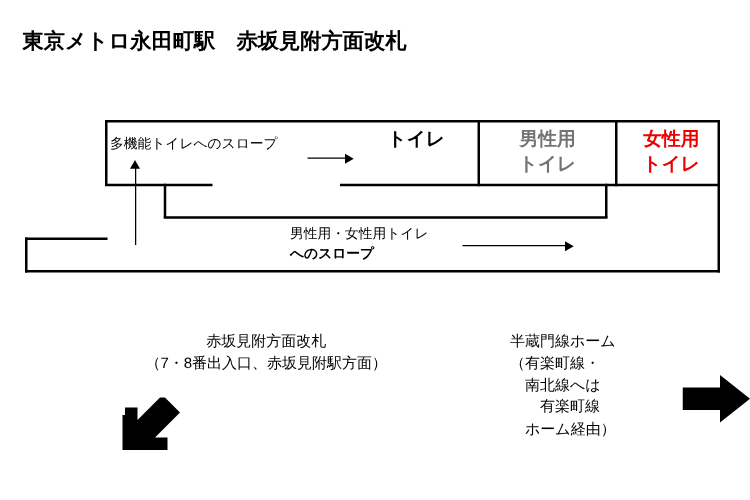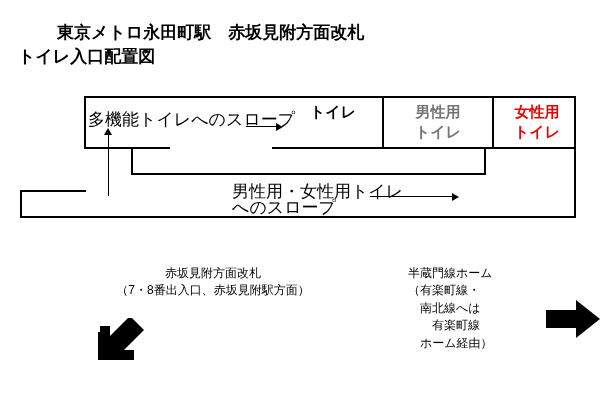--- a/index.html
+++ b/index.html
@@ -22,41 +22,41 @@
   .abs { position: absolute; }
 
   
   .title-line {
     font-size: 17px;
     font-weight: bold;
     letter-spacing: 0px;
     white-space: nowrap;
     line-height: 1.25;
   }
-  #title1 { left: 18px; top: 22px; margin-left: 39px; }
+  #title1 { left: 18px; top: 22px; }
   #title2 { left: 18px; top: 46px; }
 
   
   .wall {
     background: #000000;
   }
 
   
   .room-label {
     font-size: 15px;
     font-weight: bold;
     line-height: 1.35;
     text-align: center;
     white-space: nowrap;
   }
   .blue { color: #737373; }
   .red  { color: #ee0000; }
 
   .note {
-    font-size: 17px;
+    font-size: 11px;
     line-height: 1.4;
     white-space: nowrap;
   }
 
   
   .aline-h { background:#000; height:1px; }
   .aline-v { background:#000; width:1px; }
   .head-right {
     width: 0; height: 0;
     border-top: 4px solid transparent;
@@ -80,21 +80,20 @@
 
   
   .bigarrow { width: 56px; height: 46px; }
 </style>
 </head>
 <body>
 
 <div id="stage">
 
   <div class="abs title-line" id="title1">東京メトロ永田町駅　赤坂見附方面改札</div>
-  <div class="abs title-line" id="title2">トイレ入口配置図</div>
 
   <div class="abs wall" style="left:84px; top:96px; width:492px; height:2px;"></div>
 
   <div class="abs wall" style="left:272px; top:147px; width:304px; height:2px;"></div>
 
   <div class="abs wall" style="left:84px; top:147px; width:86px; height:2px;"></div>
 
   <div class="abs wall" style="left:382px; top:96px; width:2px; height:53px;"></div>
 
   <div class="abs wall" style="left:492px; top:96px; width:2px; height:53px;"></div>
@@ -127,21 +126,21 @@
 
   <div class="abs note" style="left:88px; top:108px;">多機能トイレへのスロープ</div>
 
   <div class="abs aline-h" style="left:246px; top:126px; width:30px;"></div>
   <div class="abs head-right" style="left:276px; top:123px;"></div>
 
   <div class="abs aline-v" style="left:108px; top:134px; height:62px;"></div>
   <div class="abs head-up" style="left:104px; top:128px;"></div>
 
   <div class="abs note" style="left:232px; top:180px;">男性用・女性用トイレ</div>
-  <div class="abs note" style="left:232px; top:196px;">へのスロープ</div>
+  <div class="abs note" style="left:232px; top:196px;font-weight:bold;">へのスロープ</div>
   <div class="abs aline-h" style="left:370px; top:196px; width:82px;"></div>
   <div class="abs head-right" style="left:452px; top:193px;"></div>
 
   <div class="abs cap cap-center" style="left:88px; top:265px; width:250px;">
     <div>赤坂見附方面改札</div>
     <div>（7・8番出入口、赤坂見附駅方面）</div>
   </div>
 
   <svg class="abs bigarrow" viewBox="0 0 56 46" style="left:94px; top:318px;">
     <path d="M50 4 L30 24 L40 24 L40 34 L6 34 L6 0 L16 0 L16 10 L36 -10 Z" transform="translate(0,8) rotate(0)" fill="#000000"></path>

